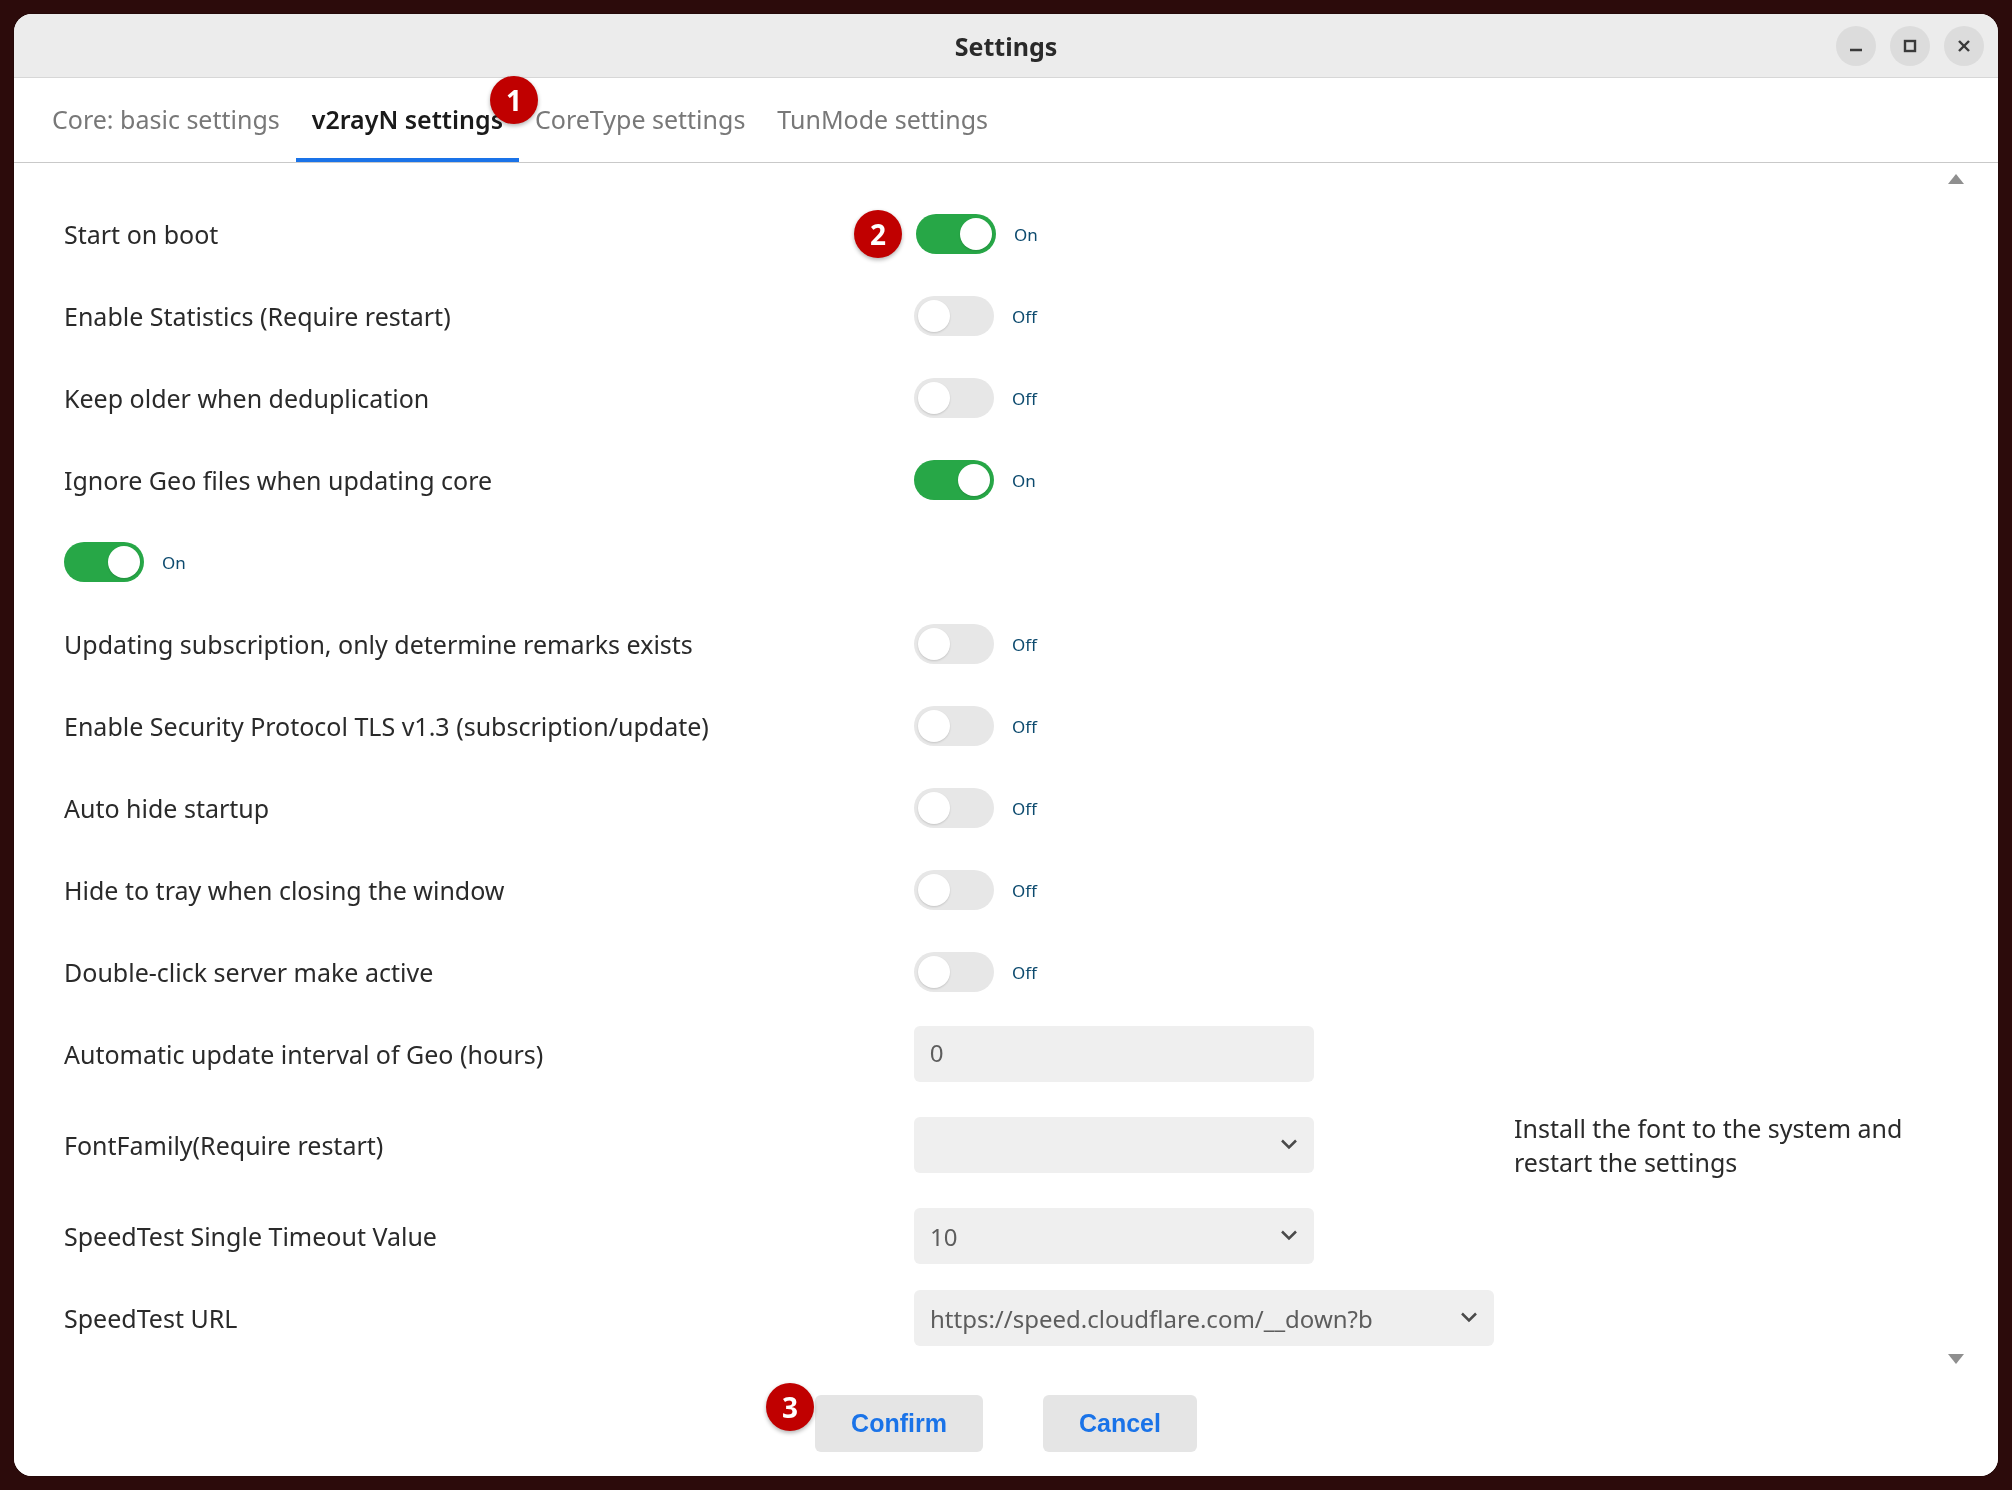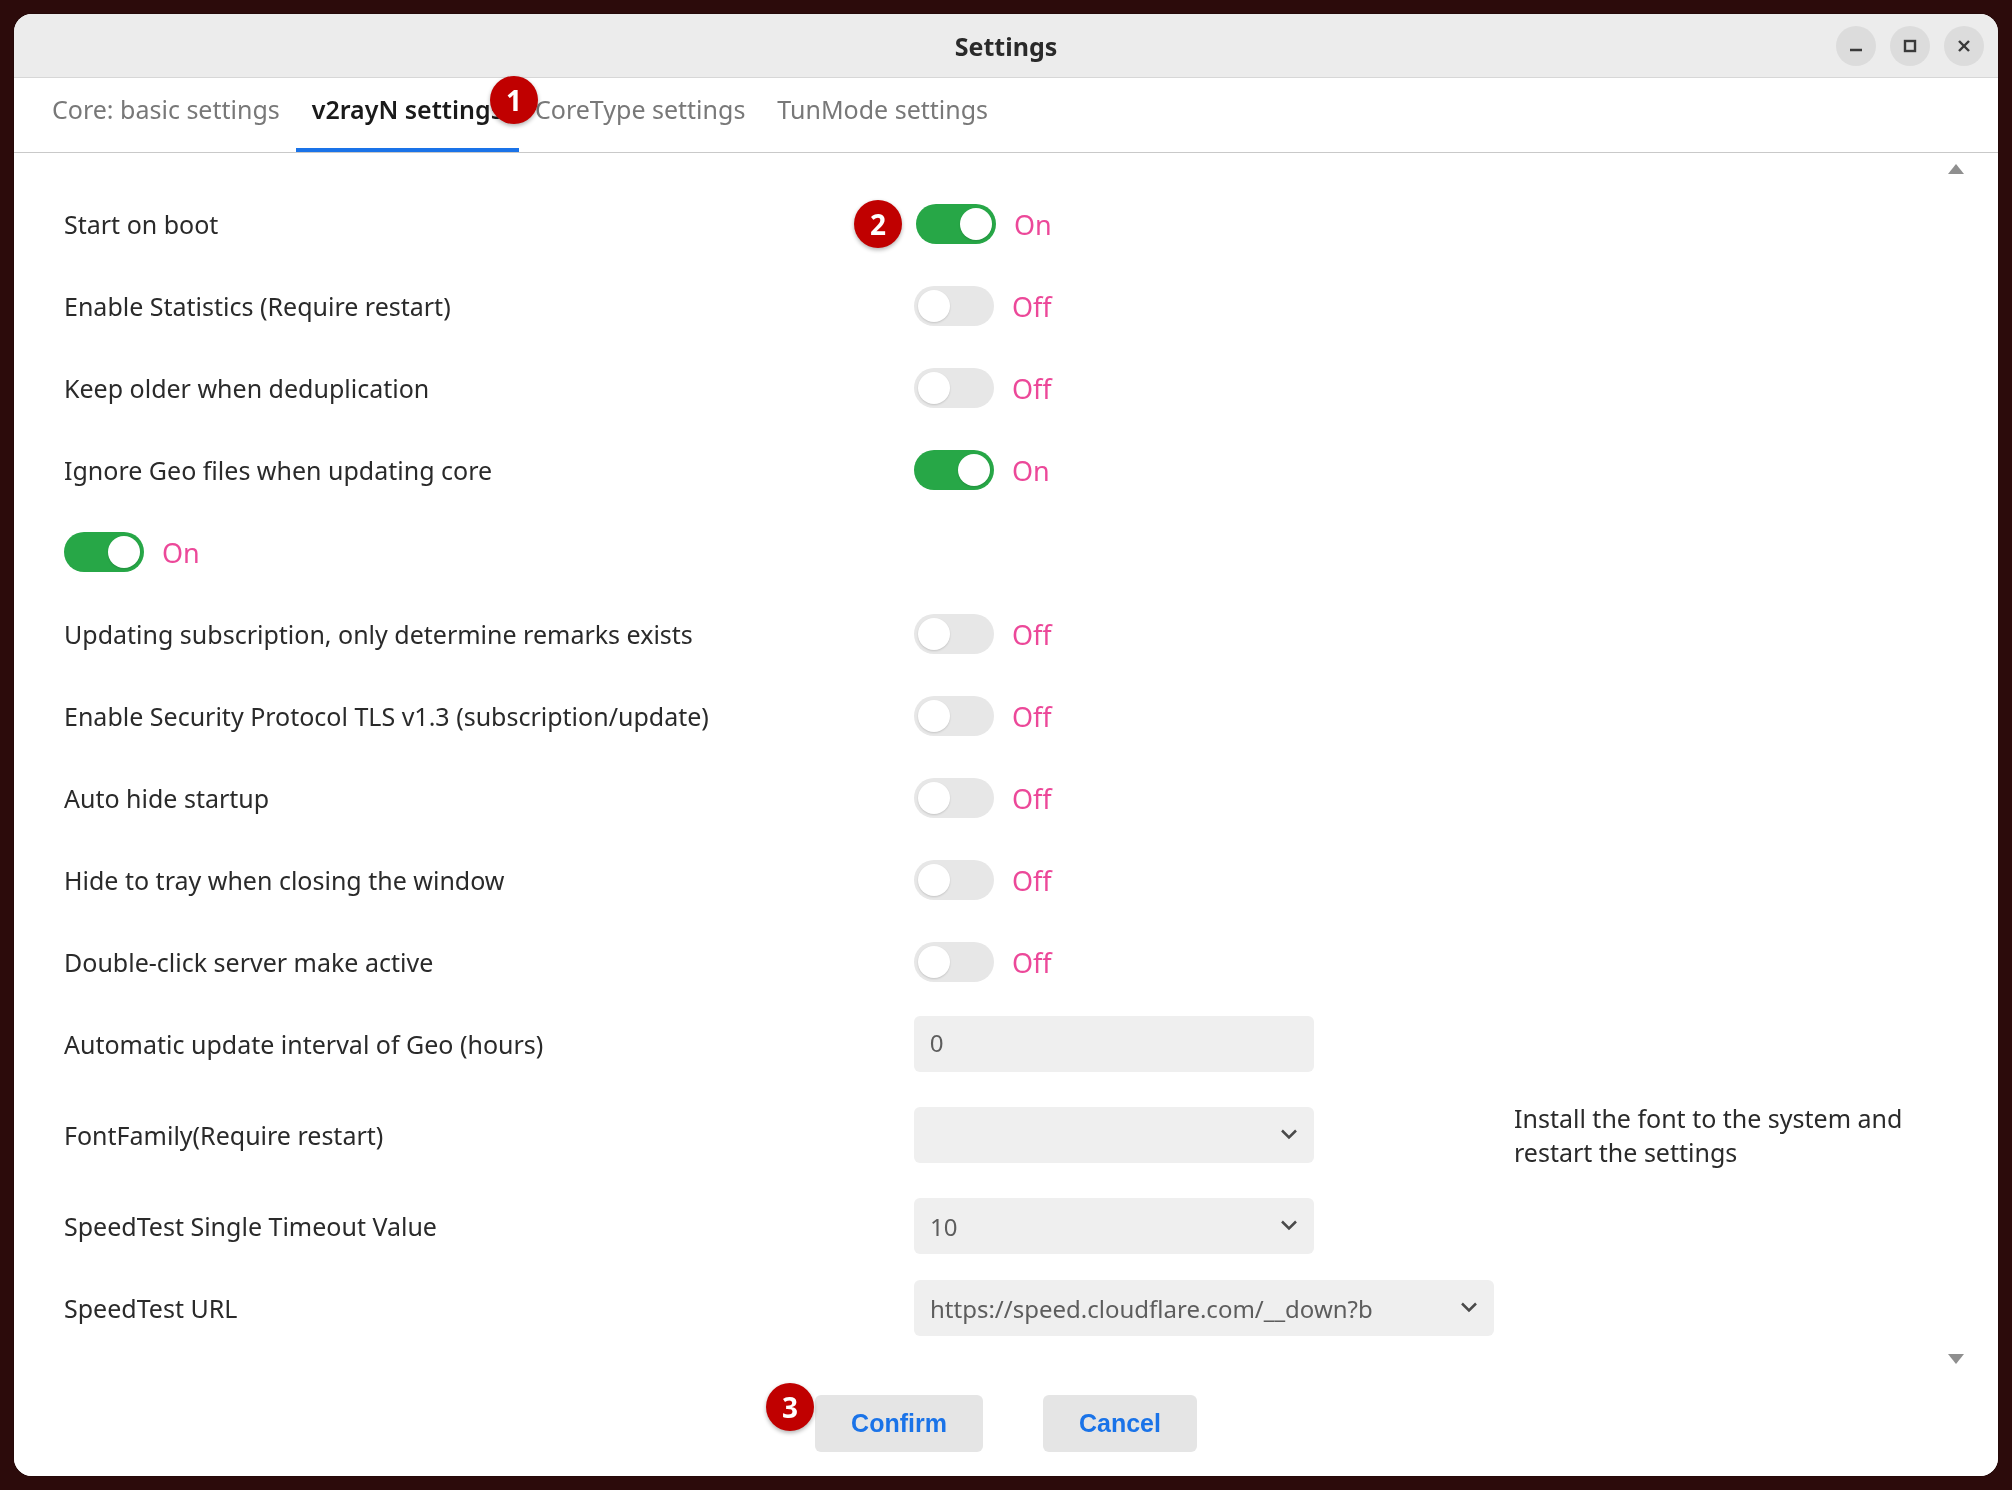--- a/index.html
+++ b/index.html
@@ -56,21 +56,21 @@
   .win-btn svg { stroke: #3a3a3a; stroke-width: 2.4; fill: none; }
 
   .tabs {
     display: flex;
     gap: 0;
     padding: 0 22px;
     border-bottom: 1px solid #c9c9c9;
     background: #fff;
   }
   .tab {
-    padding: 14px 16px 22px;
+    padding: 24px 16px 22px;
     font-size: 25px;
     color: #787878;
     cursor: pointer;
     border-bottom: 4px solid transparent;
   }
   .tab.active {
     color: #1a1a1a;
     font-weight: 600;
     border-bottom-color: #1a73e8;
   }
@@ -126,22 +126,22 @@
     position: absolute;
     top: 4px;
     transition: left .15s;
     box-shadow: 0 1px 2px rgba(0,0,0,0.15);
   }
   .toggle.on { background: #27a747; }
   .toggle.on .knob { left: 44px; }
   .toggle.off { background: #e7e7e7; }
   .toggle.off .knob { left: 4px; }
   .toggle-text {
-    font-size: 27px;
-    color: #ec4899;
+    font-size: 17px;
+    color: #0c4a6e;
   }
   .text-input {
     width: 400px;
     height: 56px;
     background: #efefef;
     border: none;
     border-radius: 6px;
     padding: 0 16px;
     font-size: 24px;
     color: #5d5d5d;

